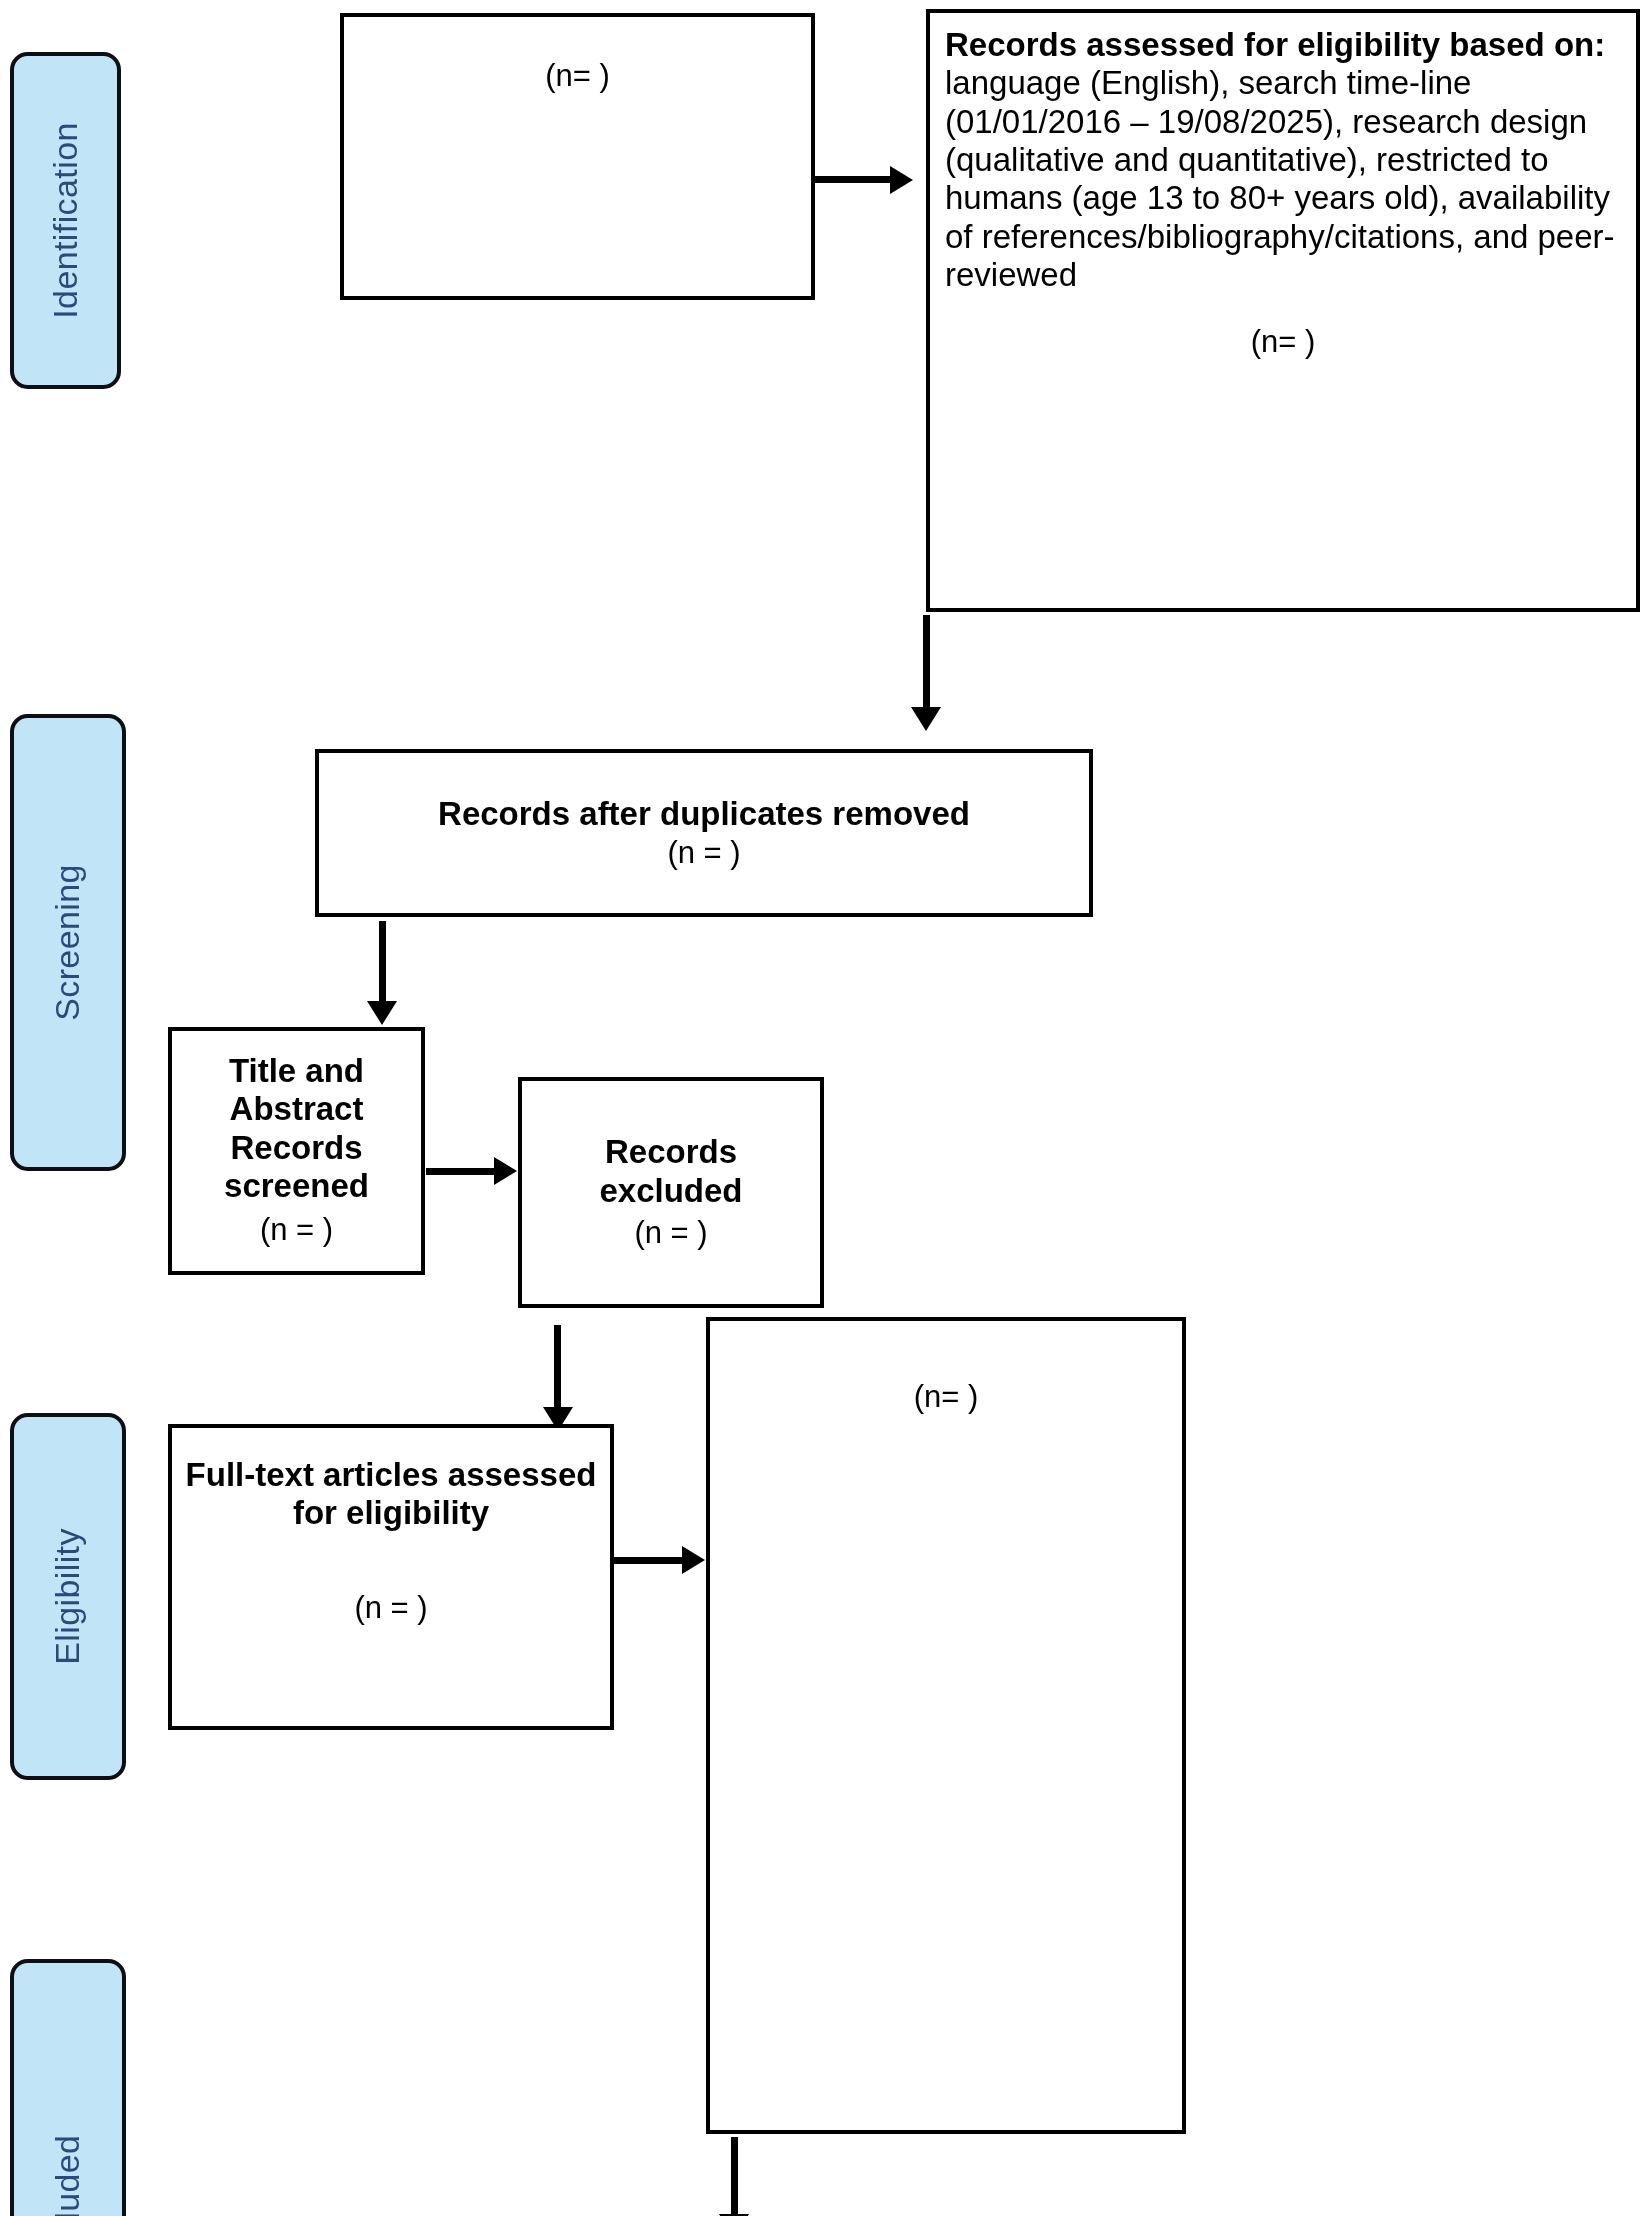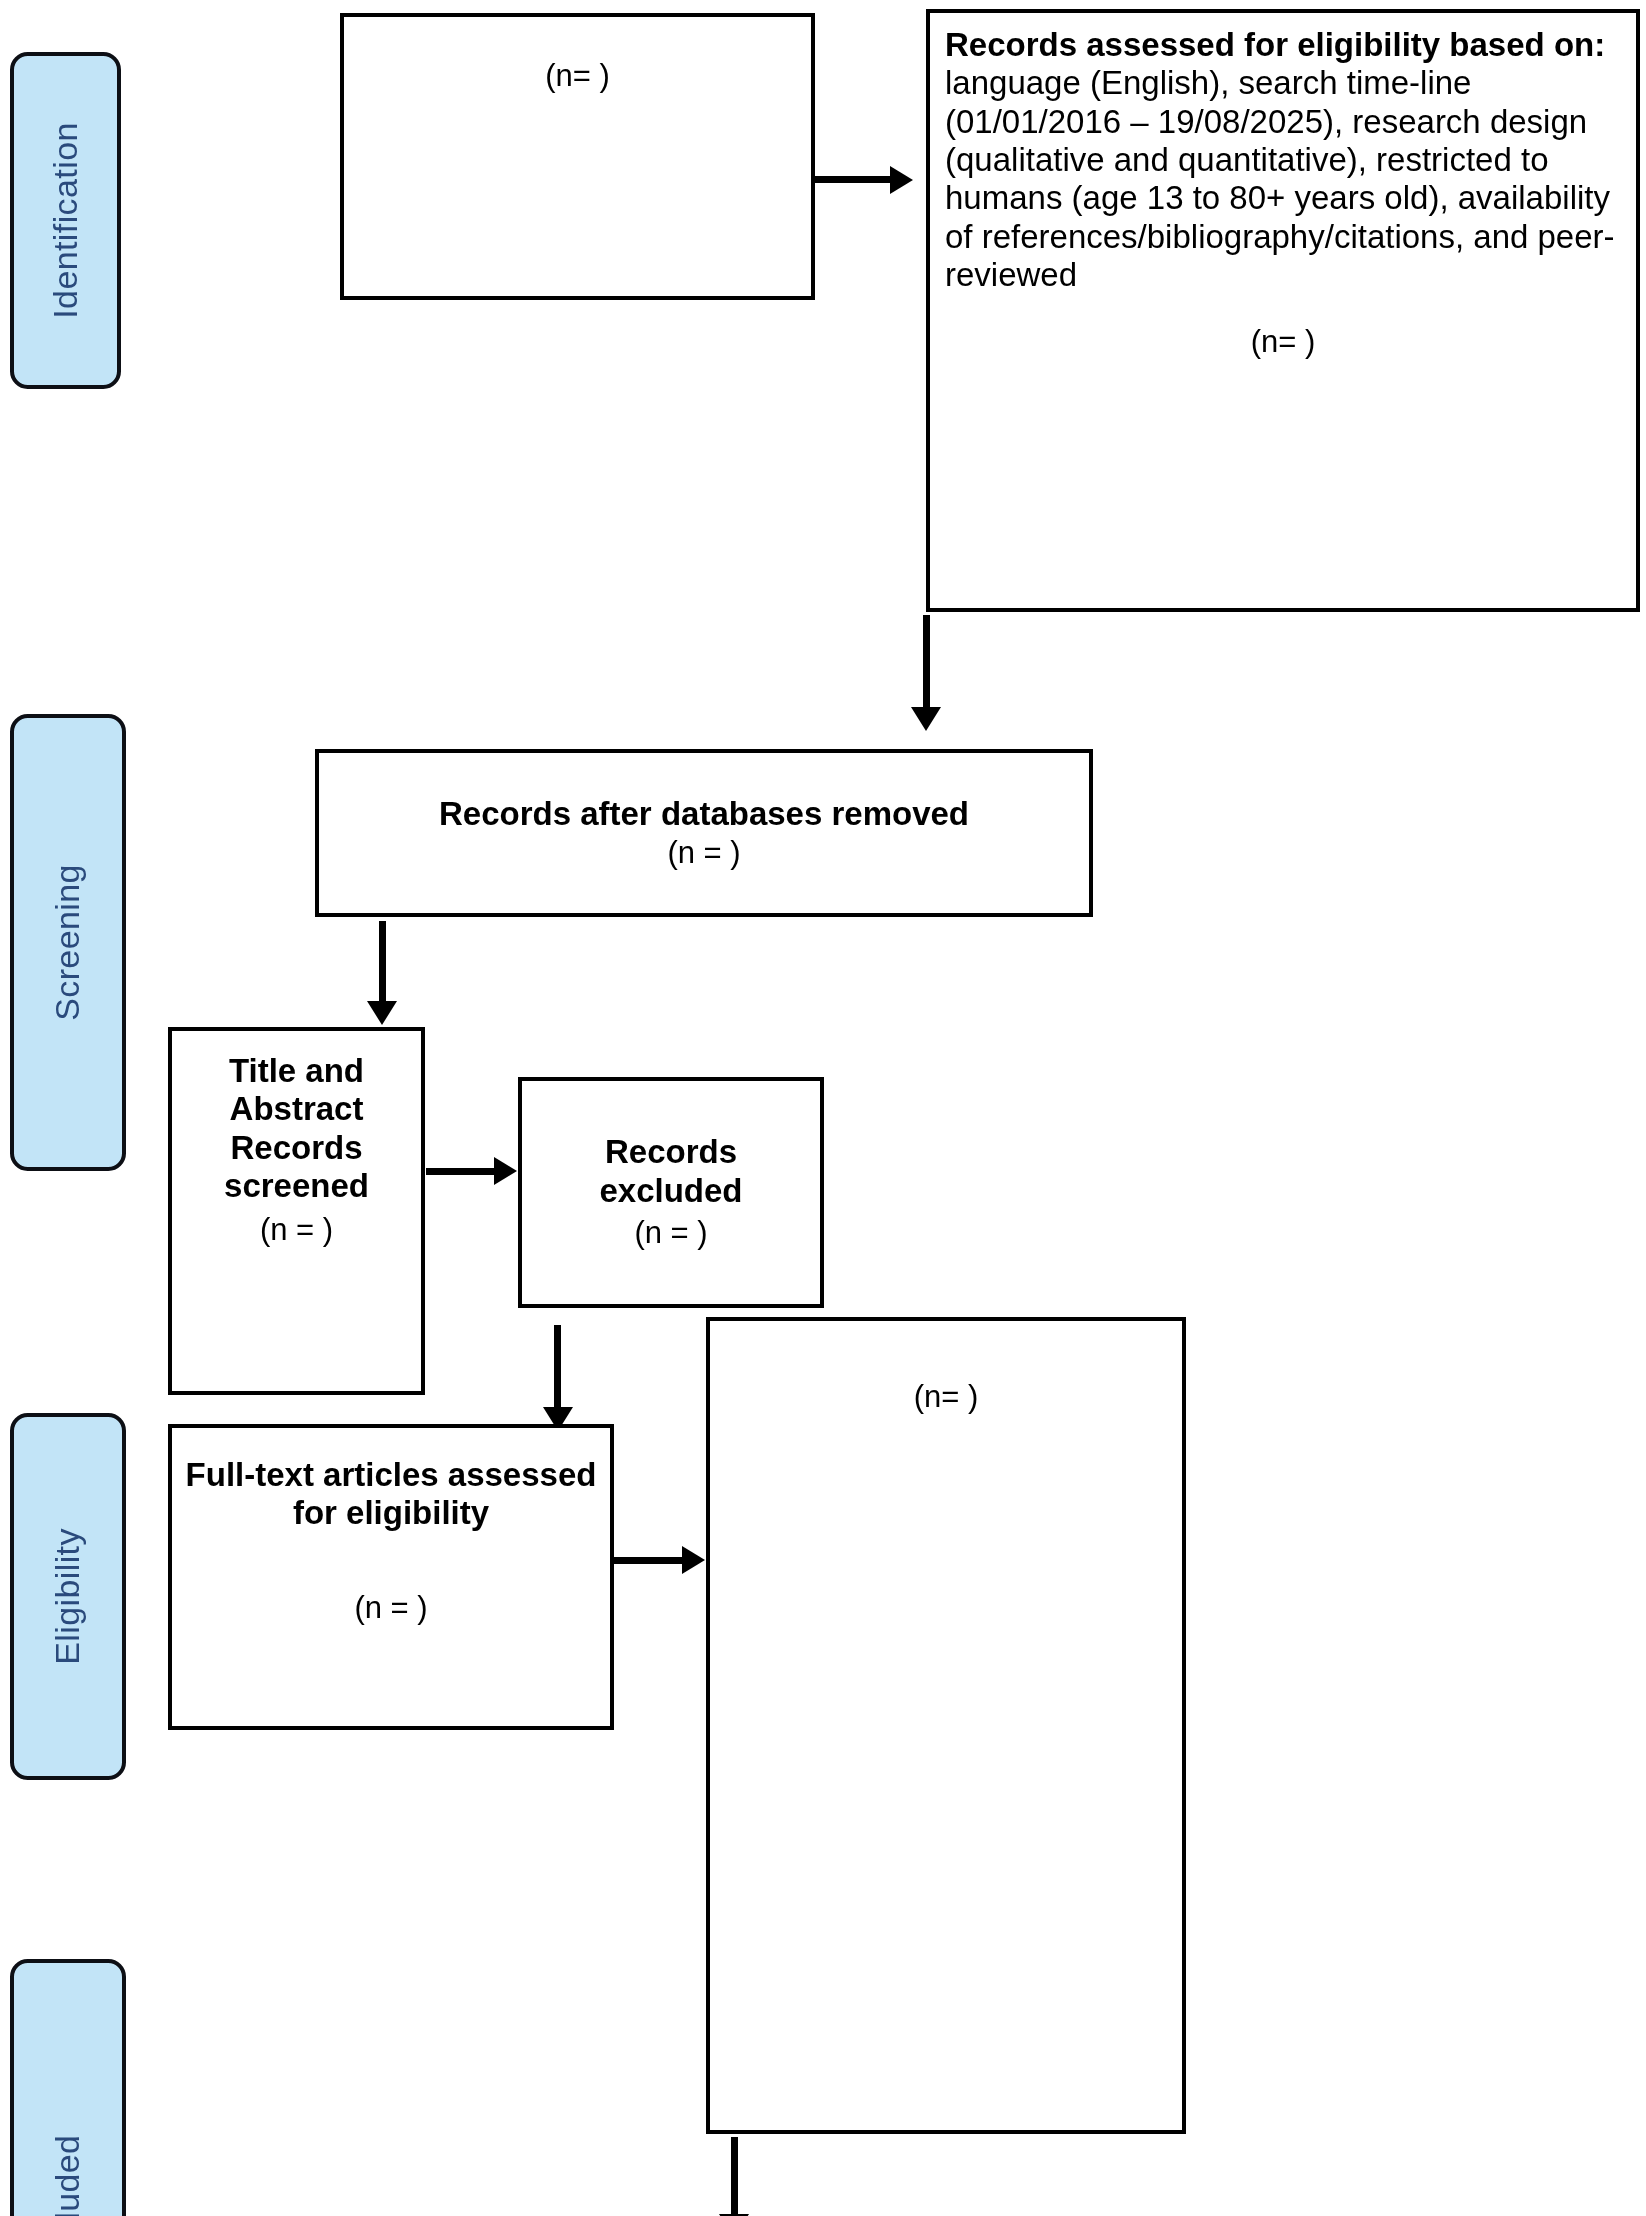--- a/index.html
+++ b/index.html
@@ -129,29 +129,29 @@
   </div>
 
   <div class="hline" style="left:815px; top:176px; width:78px; height:7px;"></div>
   <div class="arrowhead arrow-right" style="left:890px; top:166px;"></div>
 
   <div class="vline" style="left:923px; top:615px; width:7px; height:96px;"></div>
   <div class="arrowhead arrow-down" style="left:911px; top:707px;"></div>
 
   <div class="pbox" style="left:315px; top:749px; width:778px; height:168px;">
     <div class="inner" style="display:flex; flex-direction:column; justify-content:center;">
-      <div class="ttl ctr">Records after databases removed</div>
+      <div class="ttl ctr">Records after duplicates removed</div>
       <div class="n-line ctr">(n = )</div>
     </div>
   </div>
 
   <div class="vline" style="left:379px; top:921px; width:7px; height:85px;"></div>
   <div class="arrowhead arrow-down" style="left:367px; top:1001px;"></div>
 
-  <div class="pbox" style="left:168px; top:1027px; width:257px; height:368px;">
+  <div class="pbox" style="left:168px; top:1027px; width:257px; height:248px;">
     <div class="inner" style="display:flex; flex-direction:column; justify-content:flex-start; padding-top:21px;">
       <div class="ttl ctr">Title and Abstract Records screened</div>
       <div class="n-line ctr" style="margin-top:6.2px;">(n = )</div>
     </div>
   </div>
 
   <div class="hline" style="left:426px; top:1168px; width:70px; height:7px;"></div>
   <div class="arrowhead arrow-right" style="left:494px; top:1157px;"></div>
 
   <div class="pbox" style="left:518px; top:1077px; width:306px; height:231px;">

